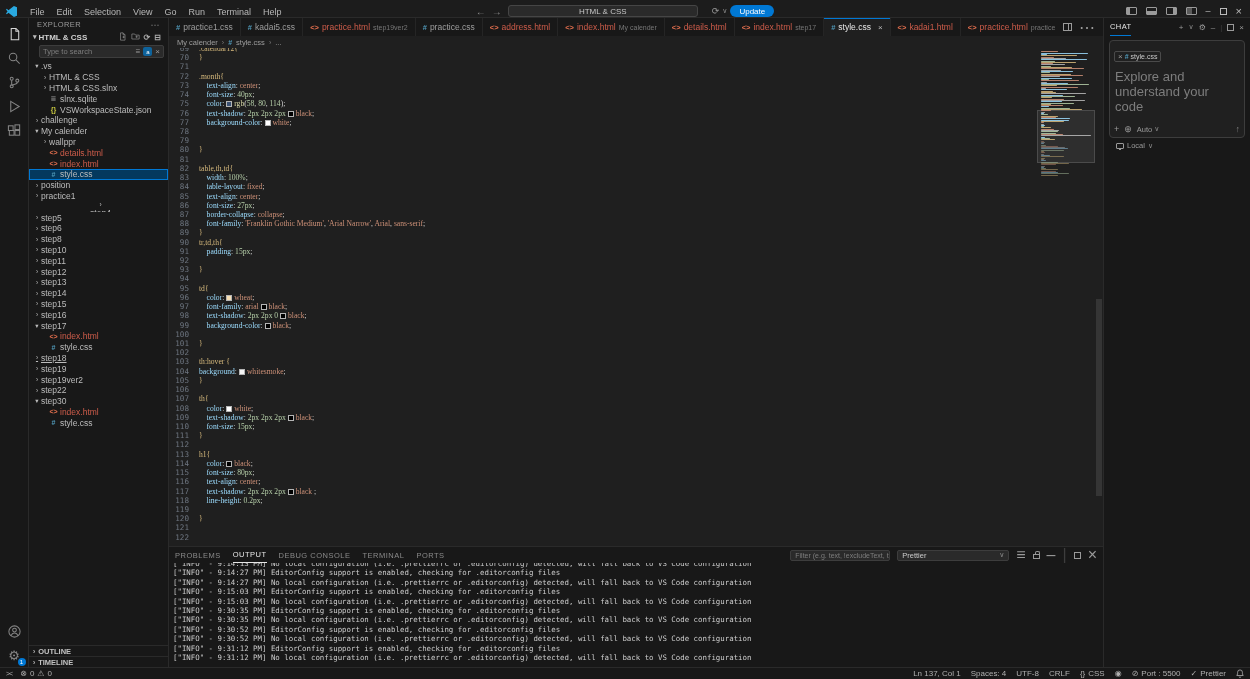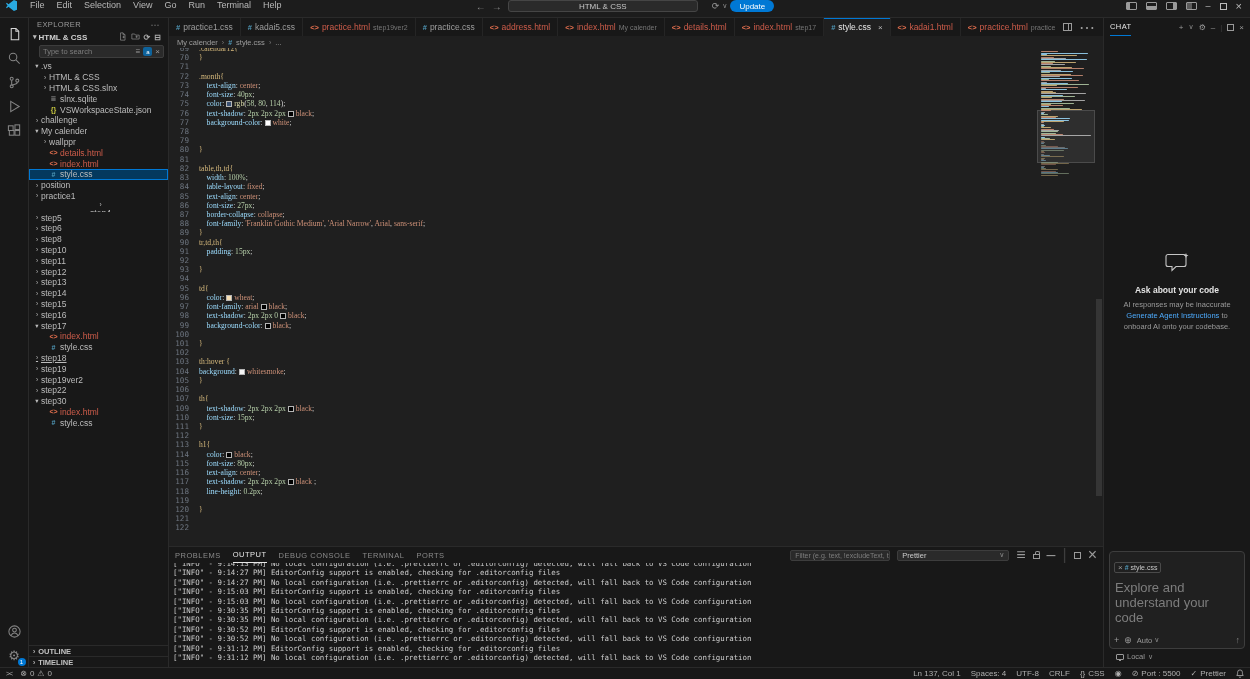--- a/index.html
+++ b/index.html
@@ -1,21 +1,21 @@
 <!DOCTYPE html>
 <html><head>
 <meta charset="utf-8">
 <style>
   *{box-sizing:border-box;margin:0;padding:0}
   html,body{width:1250px;height:679px;overflow:hidden;background:#181818;
     font-family:"Liberation Sans",sans-serif;-webkit-font-smoothing:antialiased}
   .mono{font-family:"DejaVu Sans Mono",monospace}
 
   
-  .titlebar{height:18px;background:#1c1c1c;display:flex;align-items:flex-start;color:#b8b8b8;
+  .titlebar{height:18px;background:#1c1c1c;display:flex;align-items:flex-end;color:#b8b8b8;
     font-size:9px;border-bottom:1px solid #2a2a2a;position:relative}
   .vsc-logo{width:11px;height:11px;margin:0 7px 0 6px;background:#29a9e0;
     clip-path:polygon(72% 0,100% 12%,100% 88%,72% 100%,22% 62%,8% 74%,0 68%,14% 50%,0 32%,8% 26%,22% 38%)}
   .menu-item{padding:0 6px;cursor:default}
   .tb-center{position:absolute;left:0;right:0;display:flex;justify-content:center;align-items:center;gap:6px;pointer-events:none}
   .tb-center>*{pointer-events:auto}
   .nav-arrow{color:#8a8a8a;font-size:10px}
   .cmd-center{width:190px;height:12px;background:#2a2a2a;border:1px solid #454545;border-radius:3px;
     color:#c7c7c7;font-size:8px;display:flex;align-items:center;justify-content:center}
   .upd-wrap{display:flex;align-items:center;gap:3px;margin-left:8px}
@@ -553,20 +553,21 @@
           <div class="cl"><span class="ln">98</span><span class="lc"><span class="tk-punc">    </span><span class="tk-prop">text-shadow</span><span class="tk-punc">: </span><span class="tk-num">2px</span><span class="tk-punc"> </span><span class="tk-num">2px</span><span class="tk-punc"> </span><span class="tk-num">0</span><span class="tk-punc"> </span><span class="swatch" style="background: black;"></span><span class="tk-kw">black</span><span class="tk-punc">;</span></span></div>
           <div class="cl"><span class="ln">99</span><span class="lc"><span class="tk-punc">    </span><span class="tk-prop">background-color</span><span class="tk-punc">: </span><span class="swatch" style="background: black;"></span><span class="tk-kw">black</span><span class="tk-punc">;</span></span></div>
           <div class="cl"><span class="ln">100</span><span class="lc"></span></div>
           <div class="cl"><span class="ln">101</span><span class="lc"><span class="tk-brace">}</span></span></div>
           <div class="cl"><span class="ln">102</span><span class="lc"></span></div>
           <div class="cl"><span class="ln">103</span><span class="lc"><span class="tk-sel">th:hover </span><span class="tk-brace">{</span></span></div>
           <div class="cl"><span class="ln">104</span><span class="lc"><span class="tk-prop">background</span><span class="tk-punc">: </span><span class="swatch" style="background: whitesmoke;"></span><span class="tk-kw">whitesmoke</span><span class="tk-punc">;</span></span></div>
           <div class="cl"><span class="ln">105</span><span class="lc"><span class="tk-brace">}</span></span></div>
           <div class="cl"><span class="ln">106</span><span class="lc"></span></div>
           <div class="cl"><span class="ln">107</span><span class="lc"><span class="tk-sel">th</span><span class="tk-brace">{</span></span></div>
+          <div class="cl"><span class="ln">108</span><span class="lc"><span class="tk-punc">    </span><span class="tk-prop">color</span><span class="tk-punc">: </span><span class="swatch" style="background: white;"></span><span class="tk-kw">white</span><span class="tk-punc">;</span></span></div>
           <div class="cl"><span class="ln">109</span><span class="lc"><span class="tk-punc">    </span><span class="tk-prop">text-shadow</span><span class="tk-punc">: </span><span class="tk-num">2px</span><span class="tk-punc"> </span><span class="tk-num">2px</span><span class="tk-punc"> </span><span class="tk-num">2px</span><span class="tk-punc"> </span><span class="swatch" style="background: black;"></span><span class="tk-kw">black</span><span class="tk-punc">;</span></span></div>
           <div class="cl"><span class="ln">110</span><span class="lc"><span class="tk-punc">    </span><span class="tk-prop">font-size</span><span class="tk-punc">: </span><span class="tk-num">15px</span><span class="tk-punc">;</span></span></div>
           <div class="cl"><span class="ln">111</span><span class="lc"><span class="tk-brace">}</span></span></div>
           <div class="cl"><span class="ln">112</span><span class="lc"></span></div>
           <div class="cl"><span class="ln">113</span><span class="lc"><span class="tk-sel">h1</span><span class="tk-brace">{</span></span></div>
           <div class="cl"><span class="ln">114</span><span class="lc"><span class="tk-punc">    </span><span class="tk-prop">color</span><span class="tk-punc">: </span><span class="swatch" style="background: black;"></span><span class="tk-kw">black</span><span class="tk-punc">;</span></span></div>
           <div class="cl"><span class="ln">115</span><span class="lc"><span class="tk-punc">    </span><span class="tk-prop">font-size</span><span class="tk-punc">: </span><span class="tk-num">80px</span><span class="tk-punc">;</span></span></div>
           <div class="cl"><span class="ln">116</span><span class="lc"><span class="tk-punc">    </span><span class="tk-prop">text-align</span><span class="tk-punc">: </span><span class="tk-kw">center</span><span class="tk-punc">;</span></span></div>
           <div class="cl"><span class="ln">117</span><span class="lc"><span class="tk-punc">    </span><span class="tk-prop">text-shadow</span><span class="tk-punc">: </span><span class="tk-num">2px</span><span class="tk-punc"> </span><span class="tk-num">2px</span><span class="tk-punc"> </span><span class="tk-num">2px</span><span class="tk-punc"> </span><span class="swatch" style="background: black;"></span><span class="tk-kw">black</span><span class="tk-punc"> ;</span></span></div>
           <div class="cl"><span class="ln">118</span><span class="lc"><span class="tk-punc">    </span><span class="tk-prop">line-height</span><span class="tk-punc">: </span><span class="tk-num">0.2px</span><span class="tk-punc">;</span></span></div>
@@ -724,34 +725,20 @@
       <span class="chat-acts">
         <span>+</span>
         <span class="chev">∨</span>
         <span>⚙</span>
         <span>–</span>
         <span style="color:#3d3d3d">|</span>
         <span class="box-ic"></span>
         <span>×</span>
       </span>
     </div>
-    <div class="chat-body">
-      <div class="chat-ic">
-        <svg width="26" height="22" viewBox="0 0 26 22">
-            <path d="M3 2.5h16a2 2 0 0 1 2 2v8a2 2 0 0 1-2 2h-8l-4 4v-4H3a2 2 0 0 1-2-2v-8a2 2 0 0 1 2-2z" transform="translate(1,1)"></path>
-            <path d="M22 2l.7 1.8L24.5 4.5l-1.8.7L22 7l-.7-1.8-1.8-.7 1.8-.7z" fill="currentColor" stroke="none"></path>
-          </svg>
-      </div>
-      <div class="chat-title">Ask about your code</div>
-      <div class="chat-sub">
-        <span>AI responses may be inaccurate</span><br>
-        <span class="chat-link">Generate Agent Instructions</span>
-        <span>to onboard AI onto your codebase.</span>
-      </div>
-    </div>
     <div class="chat-inputwrap">
       <div class="chat-input">
         <span class="chip">
           <span class="x">×</span>
           <span class="ic-css">#</span>
           <span>style.css</span>
         </span>
         <div class="chat-ph">Explore and understand your code</div>
         <div class="chat-ctrls">
           <span>+</span>

